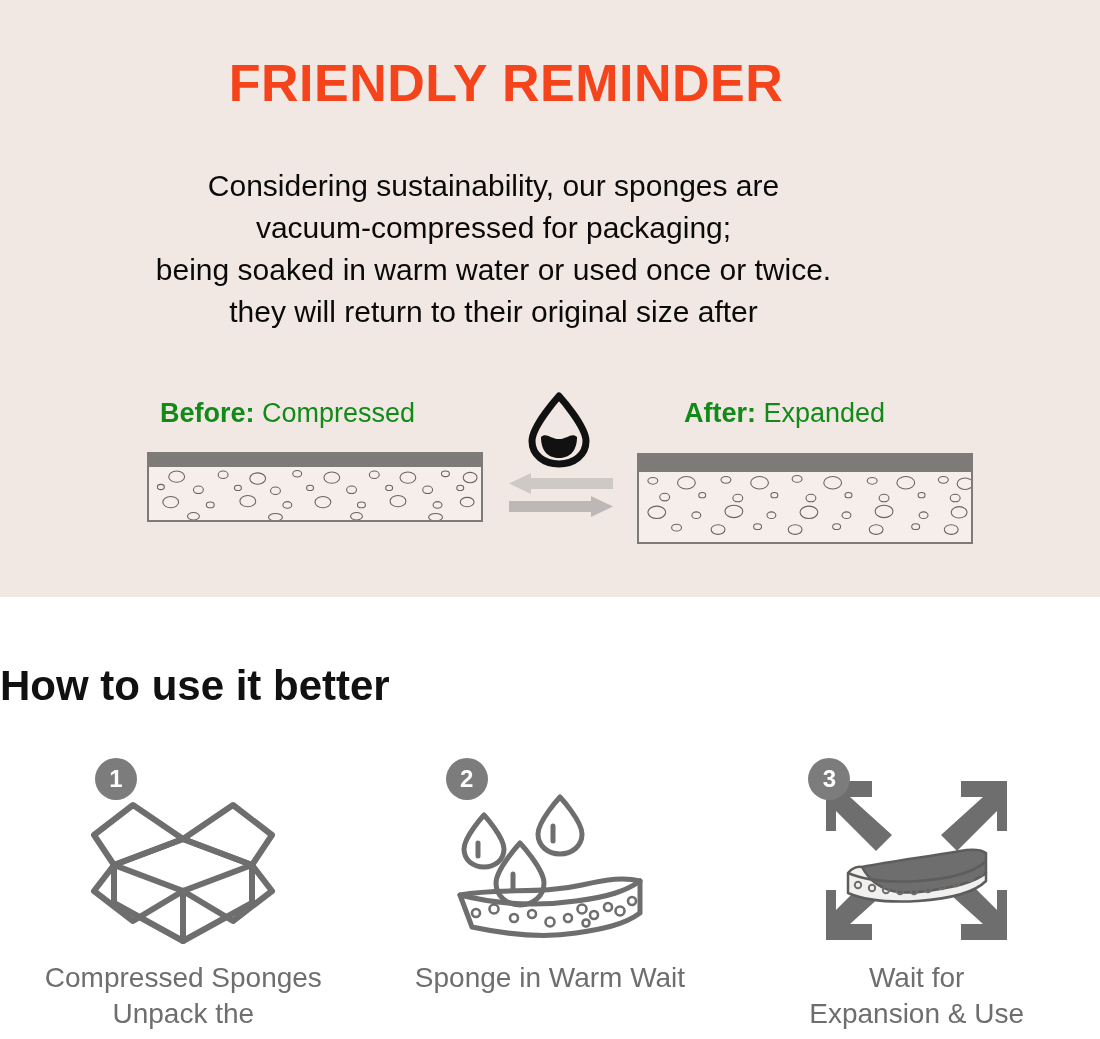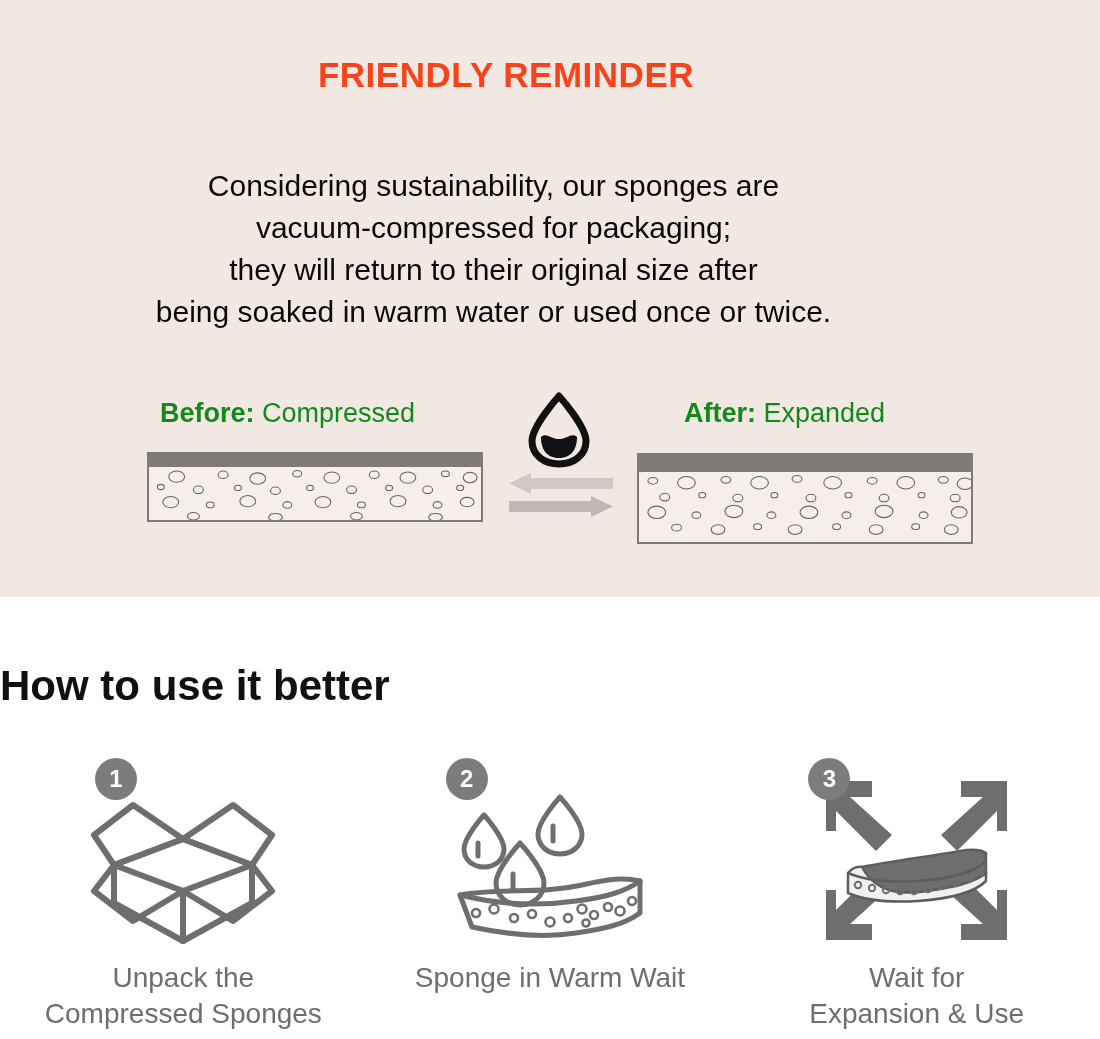--- a/index.html
+++ b/index.html
@@ -28,21 +28,21 @@
     height: 597px;
     background: #F1E8E3;
   }
 
   .headline {
     position: absolute;
     left: 0;
     top: 57px;
     width: 1012px;
     text-align: center;
-    font-size: 35px;
+    font-size: 52px;
     font-weight: bold;
     letter-spacing: 0.5px;
     color: #F5441C;
     line-height: 1;
   }
 
   .body-copy {
     position: absolute;
     left: 0;
     top: 165px;
@@ -186,22 +186,22 @@
 
 <div class="page">
 
   <div class="panel-top">
 
     <div class="headline">FRIENDLY REMINDER</div>
 
     <div class="body-copy">
       <div>Considering sustainability, our sponges are</div>
       <div>vacuum-compressed for packaging;</div>
+      <div>being soaked in warm water or used once or twice.</div>
       <div>they will return to their original size after</div>
-      <div>being soaked in warm water or used once or twice.</div>
     </div>
 
     <div class="ba-label" id="before-label">
       <span class="strong">Before:</span><span class="light">&nbsp;</span><span class="light">Compressed</span>
     </div>
 
     <div class="sponge-bar" id="before-bar">
       <div class="scrub"></div>
       <svg class="pores" viewBox="0 0 336 70" preserveAspectRatio="none">
         <g fill="none" stroke="#6b6360" stroke-width="1.1">
@@ -314,22 +314,22 @@
             <path d="M95 116 L95 166"></path>
             <path d="M26 90 L95 116 L164 90 L95 64 Z"></path>
             <path d="M26 90 L95 64 L45 30 L6 60 Z"></path>
             <path d="M164 90 L95 64 L145 30 L184 60 Z"></path>
             <path d="M95 116 L45 146 L6 116 L26 90"></path>
             <path d="M95 116 L145 146 L184 116 L164 90"></path>
           </g>
         </svg>
       </div>
       <div class="step-caption">
+        <div>Compressed Sponges</div>
         <div>Unpack the</div>
-        <div>Compressed Sponges</div>
       </div>
     </div>
 
     <div class="step" id="step2">
       <div class="badge">2</div>
       <div class="step-art">
         <svg width="215" height="175" viewBox="0 0 215 175">
           <g fill="none" stroke="#6E6E6E" stroke-width="5" stroke-linejoin="round" stroke-linecap="round">
             <path d="M42 42 C42 42 62 64 62 76 C62 87 53 94 42 94 C31 94 22 87 22 76 C22 64 42 42 42 42 Z"></path>
             <path d="M36 70 L36 83"></path>

